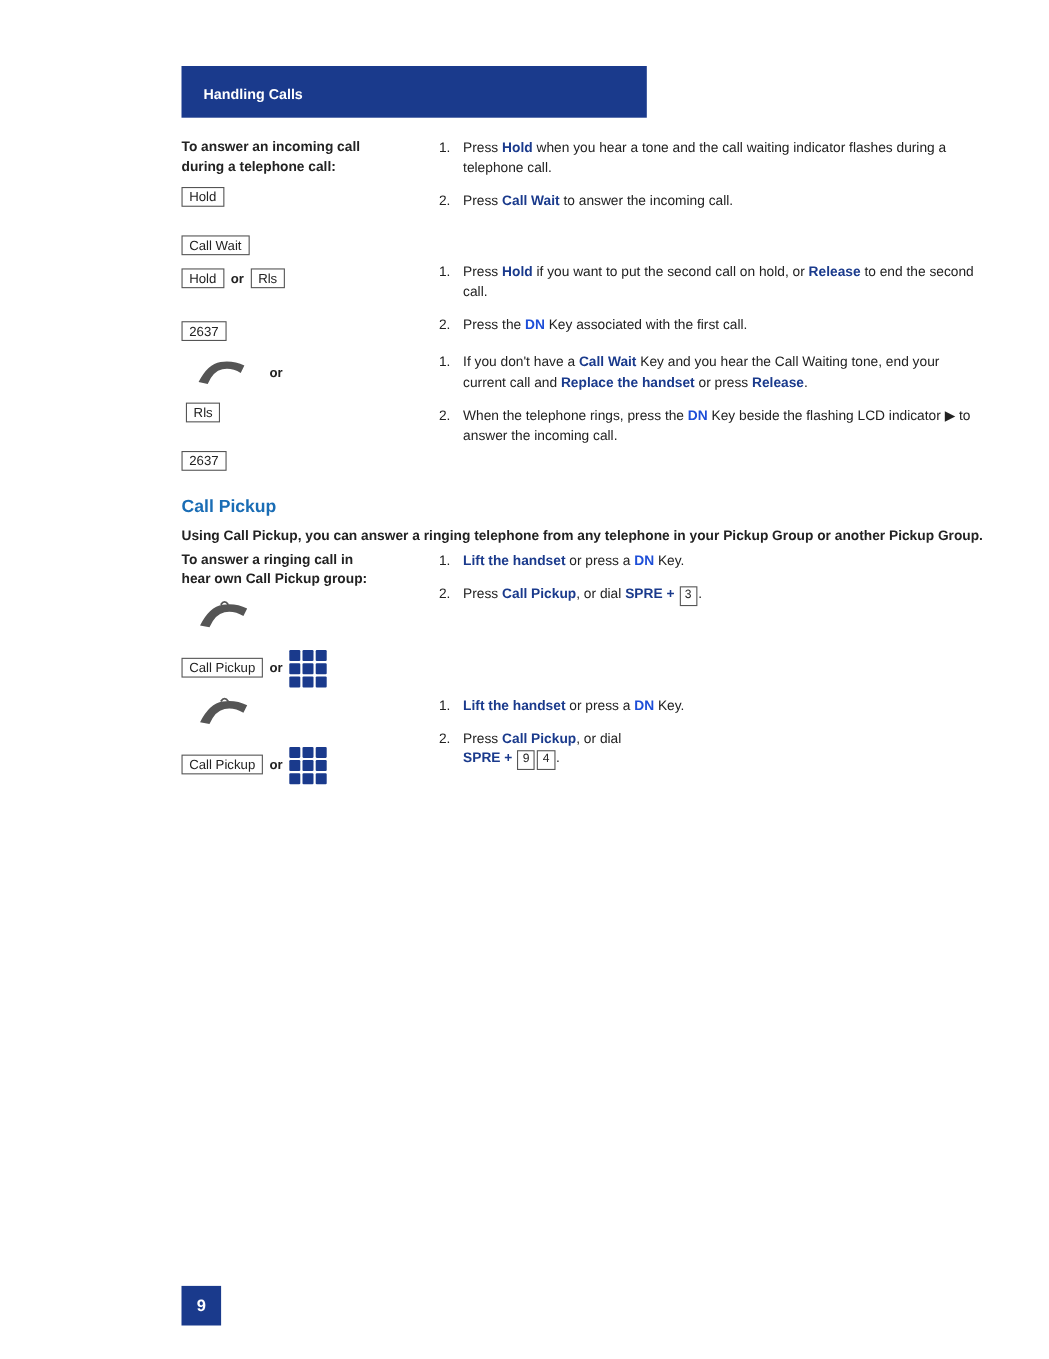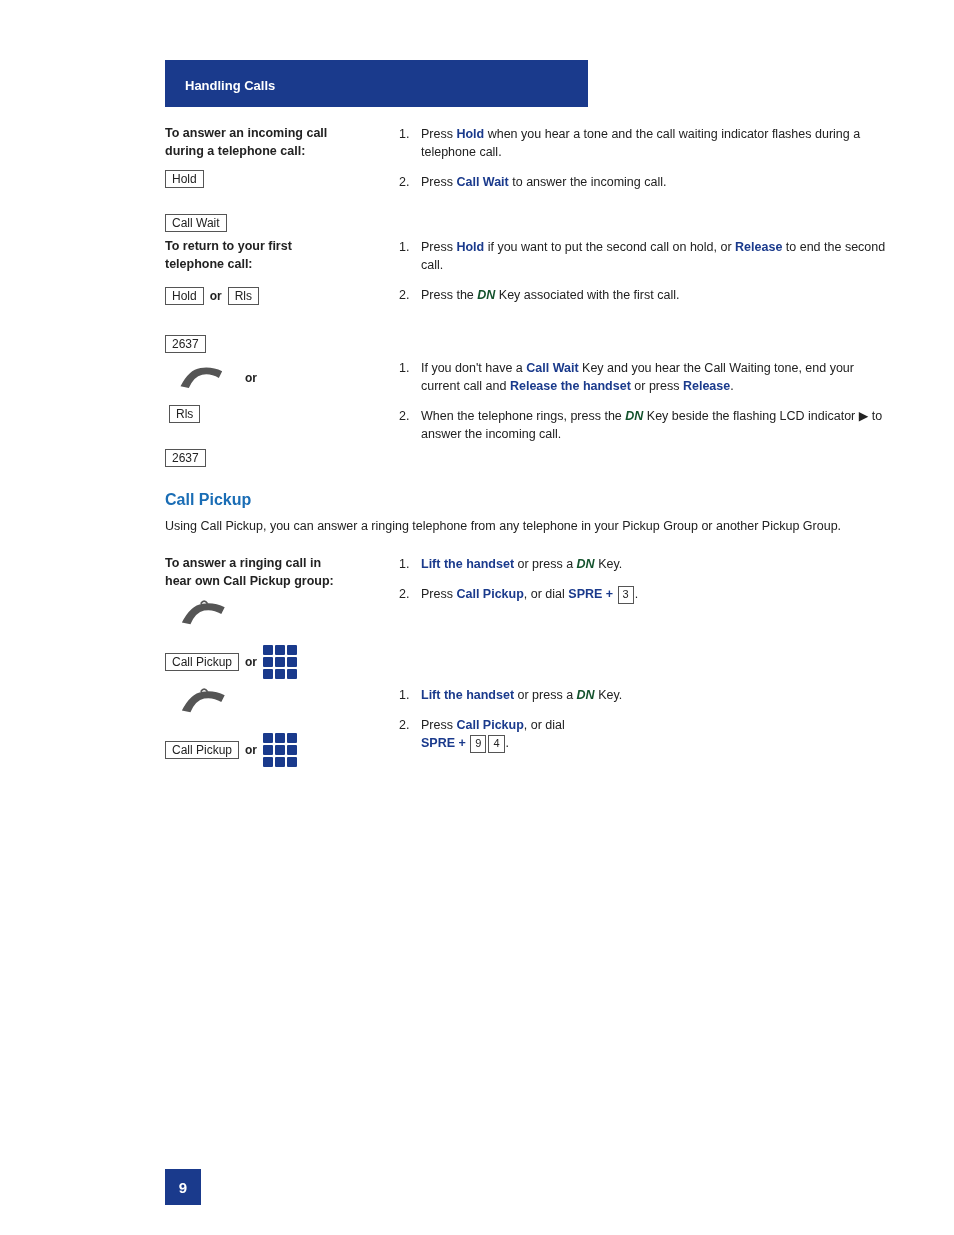--- a/index.html
+++ b/index.html
@@ -85,23 +85,22 @@
       font-size: 12.5px;
     }
     .step-text {
       flex: 1;
     }
     .bold-blue {
       color: #1a3a8c;
       font-weight: bold;
     }
     .bold-dn {
-      color: #14532d;
-      font-weight: bold;
-      font-style: italic;
+      color: #1d4ed8;
+      font-weight: bold;
     }
     .phone-svg {
       width: 60px;
       height: 30px;
     }
     .dot {
       width: 10px;
       height: 10px;
       background: #1a3a8c;
       border-radius: 1px;
@@ -111,22 +110,23 @@
     .section-heading {
       color: #1a6db5;
       font-size: 16px;
       font-weight: bold;
       margin-top: 22px;
       margin-bottom: 8px;
     }
 
     .section-intro {
       font-size: 12.5px;
-      margin-bottom: 20px;
+      margin-bottom: 4px;
       line-height: 1.45;
+      font-weight: bold;
     }
 
     
     .page-tab {
       position: absolute;
       bottom: 30px;
       left: 165px;
       background: #1a3a8c;
       color: #fff;
       font-weight: bold;
@@ -188,21 +188,20 @@
       </div>
       <div class="step">
         <span class="step-num">2.</span>
         <span class="step-text">Press <span class="bold-blue">Call Wait</span> to answer the incoming call.</span>
       </div>
     </div>
   </div>
 
   <div class="instruction-block section-block">
     <div class="left-col">
-      <div class="instruction-label">To return to your first telephone call:</div>
       <div class="left-items">
         <div class="key-box-group">
           <span class="key-box">Hold</span>
           <span style="font-weight:bold; font-size:12px;">or</span>
           <span class="key-box">Rls</span>
         </div>
         <div style="height:14px;"></div>
         <div><span class="key-box">2637</span></div>
       </div>
     </div>
@@ -232,21 +231,21 @@
         <div style="margin-left:4px; margin-top:2px;">
           <span class="key-box">Rls</span>
         </div>
         <div style="height:14px;"></div>
         <div><span class="key-box">2637</span></div>
       </div>
     </div>
     <div class="right-col">
       <div class="step">
         <span class="step-num">1.</span>
-        <span class="step-text">If you don't have a <span class="bold-blue">Call Wait</span> Key and you hear the Call Waiting tone, end your current call and <span class="bold-blue">Release the handset</span> or press <span class="bold-blue">Release</span>.</span>
+        <span class="step-text">If you don't have a <span class="bold-blue">Call Wait</span> Key and you hear the Call Waiting tone, end your current call and <span class="bold-blue">Replace the handset</span> or press <span class="bold-blue">Release</span>.</span>
       </div>
       <div class="step">
         <span class="step-num">2.</span>
         <span class="step-text">When the telephone rings, press the <span class="bold-dn">DN</span> Key beside the flashing LCD indicator ▶ to answer the incoming call.</span>
       </div>
     </div>
   </div>
 
   <div class="section-heading">Call Pickup</div>
   <div class="section-intro">Using Call Pickup, you can answer a ringing telephone from any telephone in your Pickup Group or another Pickup Group.</div>

